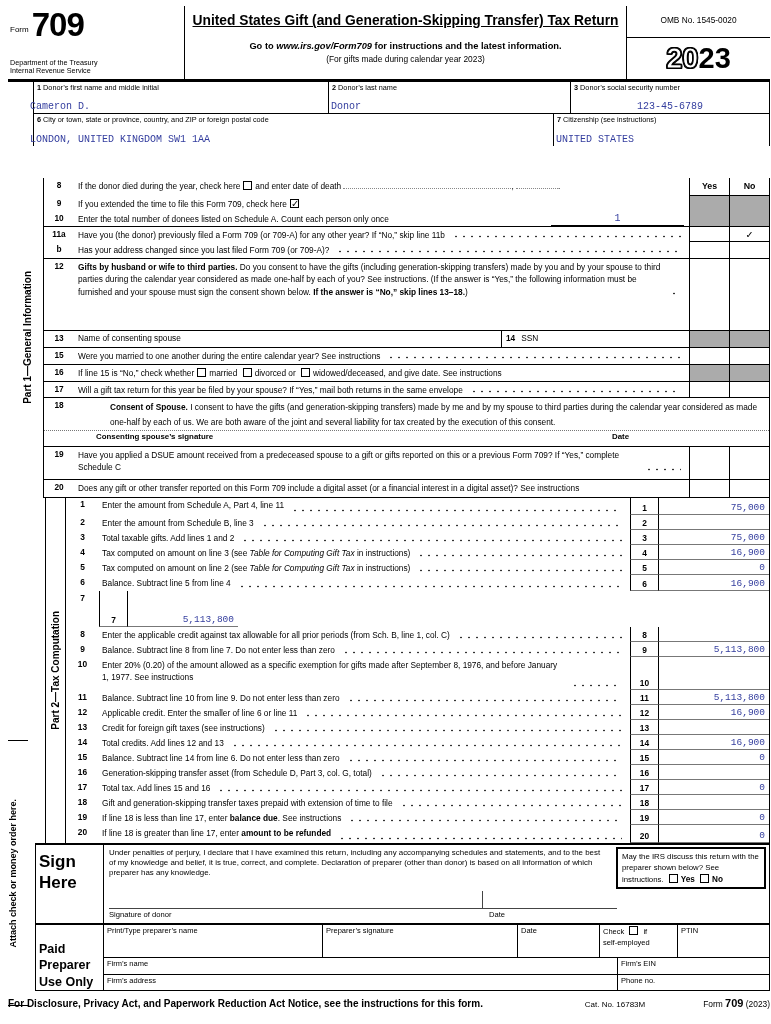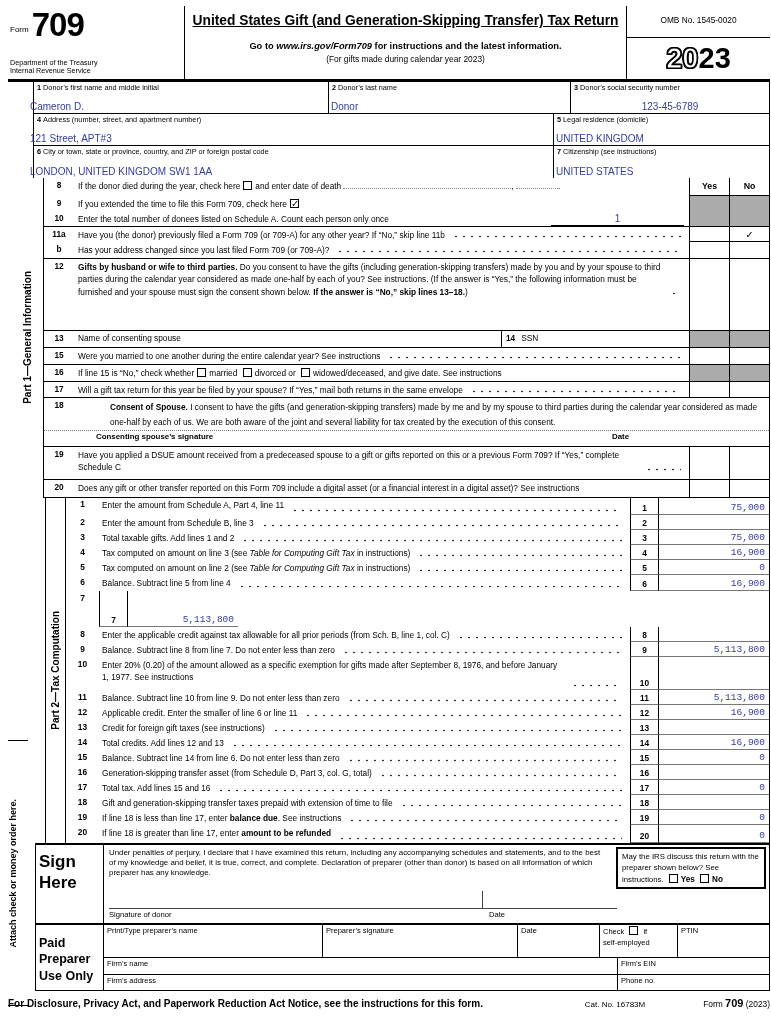--- a/index.html
+++ b/index.html
@@ -1,20 +1,20 @@
 <!DOCTYPE html>
 <html><head>
 <meta charset="utf-8">
 <style>
   :root{ --blue:#333d9e; --shade:#ababab; --rule:#000; --thin:#666; }
   *{box-sizing:border-box; margin:0; padding:0;}
   body{background:#fff;}
   .page{position:relative; width:771px; height:1024px; background:#fff; color:#000;
         font-family:"Liberation Sans","DejaVu Sans",sans-serif; font-size:8.3px; overflow:hidden;}
-  .mono{font-family:Liberation Sans, sans-serif; color:var(--blue);}
+  .mono{font-family:Liberation Mono, monospace; color:var(--blue);}
   b,.b{font-weight:bold;} .em{font-style:italic;}
   .vert{writing-mode:vertical-rl; transform:rotate(180deg); font-weight:bold; white-space:nowrap;}
 
   
   .hdr{position:absolute; left:8px; top:6px; width:762px; height:76px; border-bottom:3px solid #000; display:flex;}
   .hdr-left{width:177px; border-right:1px solid #000; position:relative; padding:4px 4px 2px 2px;}
   .f709{display:flex; align-items:flex-end; gap:3px;}
   .f709 .word{font-size:8px; margin-bottom:6px;}
   .f709 .num{font-size:33px; font-weight:bold; letter-spacing:-1px; line-height:0.9;}
   .dept{position:absolute; left:2px; bottom:3px; font-size:7.2px; line-height:1.2;}
@@ -92,21 +92,21 @@
   .signlab{font-size:17px; line-height:1.25;}
   .signmain{flex:1; position:relative; padding:3px 5px;}
   .decl{width:497px; font-size:7.9px; line-height:1.28;}
   .discuss{position:absolute; right:3px; top:2px; width:150px; border:2px solid #000; font-size:7.8px; line-height:1.45; padding:2px 4px;}
   .discuss .b{font-size:8.2px;}
   .sigrule{position:absolute; left:5px; top:63px; width:508px; border-bottom:1px solid #444;}
   .sigtick{position:absolute; left:378px; top:46px; height:17px; border-left:1px solid #444;}
   .siglabels{position:absolute; left:5px; top:65px; width:508px; display:flex; font-size:7.6px;}
   .siglabels .dt{margin-left:auto; width:128px;}
   .prepblk{position:absolute; left:35px; top:923px; width:735px; height:68px; border-top:2px solid #000; border-left:1px solid #000; border-right:1px solid #000; border-bottom:1.5px solid #000; display:flex;}
-  .preplab{font-size:12.5px; line-height:1.3; padding-top:10px;}
+  .preplab{font-size:12.5px; line-height:1.3; padding-top:16px;}
   .prepmain{flex:1; display:flex; flex-direction:column; min-width:0;}
   .prow{display:flex; flex:none;}
   .prow1{height:32px;}
   .prow2,.prow3{height:17px; border-top:1px solid #000;}
   .pc{padding:1px 3px; font-size:7.5px; flex:none;}
   .pc + .pc{border-left:1px solid #000;}
   .pc.grow{flex:1;}
   .checkcell{line-height:1.5;}
 
   
@@ -157,30 +157,20 @@
       </div>
       <div class="dcell" style="width:225px">
         <div class="dlabel"><b>2</b><span>Donor’s last name</span></div>
         <div class="dval mono">Donor</div>
       </div>
       <div class="dcell" style="flex:1">
         <div class="dlabel"><b>3</b><span>Donor’s social security number</span></div>
         <div class="dval mono center">123-45-6789</div>
       </div>
     </div>
-    <div class="drow">
-      <div class="dcell" style="width:502px">
-        <div class="dlabel"><b>4</b><span>Address (number, street, and apartment number)</span></div>
-        <div class="dval mono out">121 Street, APT#3</div>
-      </div>
-      <div class="dcell" style="flex:1">
-        <div class="dlabel"><b>5</b><span>Legal residence (domicile)</span></div>
-        <div class="dval mono">UNITED KINGDOM</div>
-      </div>
-    </div>
     <div class="drow" style="border-bottom:none">
       <div class="dcell" style="width:502px">
         <div class="dlabel"><b>6</b><span>City or town, state or province, country, and ZIP or foreign postal code</span></div>
         <div class="dval mono out">LONDON, UNITED KINGDOM SW1 1AA</div>
       </div>
       <div class="dcell" style="flex:1">
         <div class="dlabel"><b>7</b><span>Citizenship (see instructions)</span></div>
         <div class="dval mono">UNITED STATES</div>
       </div>
     </div>

